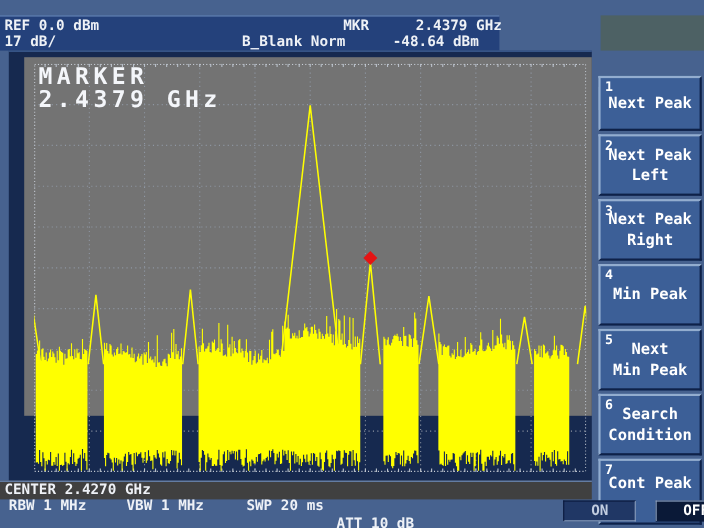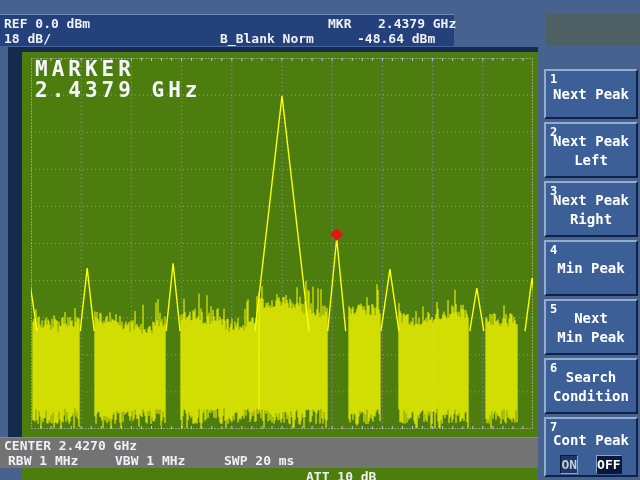--- a/index.html
+++ b/index.html
@@ -18,51 +18,51 @@
     color:#eef1f6; font:bold 15px "DejaVu Sans Mono",monospace; letter-spacing:4px; white-space:pre;
   }
   .header{
     position:absolute; left:0; top:14px; width:454px; height:32px;
     background:#24417b; border-top:1px solid #6d8cbb; box-sizing:border-box;
   }
   .header span, .footer span{
     position:absolute; white-space:pre; color:#eef1f6;
     font:bold 13px "DejaVu Sans Mono",monospace;
   }
-  .h-ref{left:4px;top:1px;}  .h-mkr{left:328px;top:1px;} .h-mkrf{left:378px;top:1px;}
+  .h-ref{left:4px;top:1px;}  .h-mkr{left:312px;top:1px;} .h-mkrf{left:378px;top:1px;}
   .h-scale{left:4px;top:16px;} .h-ta{left:85px;top:16px;} .h-tb{left:220px;top:16px;} .h-amp{left:357px;top:16px;}
   .greyblock{
     position:absolute; left:546px; top:14px; width:94px; height:32px;
     background:#4d6164;
   }
   .frame{
     position:absolute; left:8px; top:46px; width:530px; height:391px;
     background:#16294f; border-top:1px solid #45679f; box-sizing:border-box;
   }
   .plotblack{
-    position:absolute; left:14px; top:5px; width:516px; height:428px;
-    background:#4d7c0f;
+    position:absolute; left:14px; top:5px; width:516px; height:326px;
+    background:#737373;
   }
   .graticule{
     position:absolute; left:9px; top:6px; width:502px; height:371px;
     overflow:hidden;
   }
   .grid{stroke:#8f97a3; stroke-width:1; stroke-dasharray:1 3;}
   .gridborder{fill:none; stroke:#c7cdd6; stroke-width:1; stroke-dasharray:1 2;}
   .tick{stroke:#b9c0ca; stroke-width:1;}
   .trace{stroke:#ffff00; stroke-width:1;}
   .peakline{stroke-width:1.4;}
   .marker-readout{
     position:absolute; left:13px; top:7px; color:#f4f6fa;
     font:bold 21px "DejaVu Sans Mono",monospace; letter-spacing:4px; line-height:21px;
     white-space:pre;
   }
   .footer{
-    position:absolute; left:0; top:437px; width:538px; height:31px;
-    background:#737373; border-top:1px solid #6d8cbb; box-sizing:border-box;
+    position:absolute; left:0; top:437px; width:538px; height:17px;
+    background:#404040; border-top:1px solid #6d8cbb; box-sizing:border-box;
   }
   .f-center{left:4px;top:0px;} .f-span{left:338px;top:0px;}
   .f-rbw{left:8px;top:15px;} .f-vbw{left:115px;top:15px;} .f-swp{left:224px;top:15px;} .f-att{left:306px;top:15px;margin-top:16px;}
   .menu-title{
     position:absolute; left:544px; top:46px; width:94px; height:21px;
     display:flex; align-items:center; justify-content:center;
     color:#f4f6fa; font:bold 15px "DejaVu Sans Mono",monospace;
     border-left:2px solid #93adcf;
     margin-top:33px;
   }
@@ -79,37 +79,37 @@
   }
   .sk1{top:69px;  height:50px;}
   .sk2{top:122px; height:56px;}
   .sk3{top:181px; height:56px;}
   .sk4{top:240px; height:56px;}
   .sk5{top:299px; height:56px;}
   .sk6{top:358px; height:56px;}
   .sk7{top:417px; height:60px; justify-content:flex-start; padding-top:13px;}
   .togglerow{display:flex; gap:6px; margin-top:4px;}
   .tog{
-    font:bold 13px "DejaVu Sans Mono",monospace; padding:1px 0;
+    font:bold 13px "DejaVu Sans Mono",monospace; padding:1px 24px;
     border:1px solid; box-sizing:border-box;
   }
   .tog-on{background:#203765; color:#c2cde0; border-color:#0a1a3c #8fa4c4 #8fa4c4 #0a1a3c;}
   .tog-off{background:#0a1937; color:#ffffff; border-color:#8fa4c4 #0a1a3c #0a1a3c #8fa4c4;margin-left:12px;}
 </style>
 </head>
 <body>
 
 <div class="root">
 
 
   <div class="header">
     <span class="h-ref">REF 0.0 dBm</span>
     <span class="h-mkr">MKR</span>
     <span class="h-mkrf">2.4379 GHz</span>
-    <span class="h-scale">18 dB/</span>
+    <span class="h-scale">17 dB/</span>
     <span class="h-tb">B_Blank Norm</span>
     <span class="h-amp">-48.64 dBm</span>
   </div>
 
   <div class="greyblock"></div>
 
   <div class="frame">
     <div class="plotblack">
       <svg class="graticule" viewBox="0 0 502 371" width="502" height="371" xmlns="http://www.w3.org/2000/svg">
           <line class="grid" x1="50.2" y1="0" x2="50.2" y2="371"></line>

